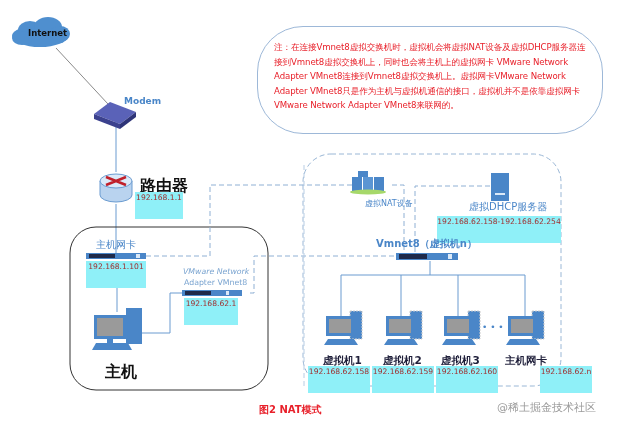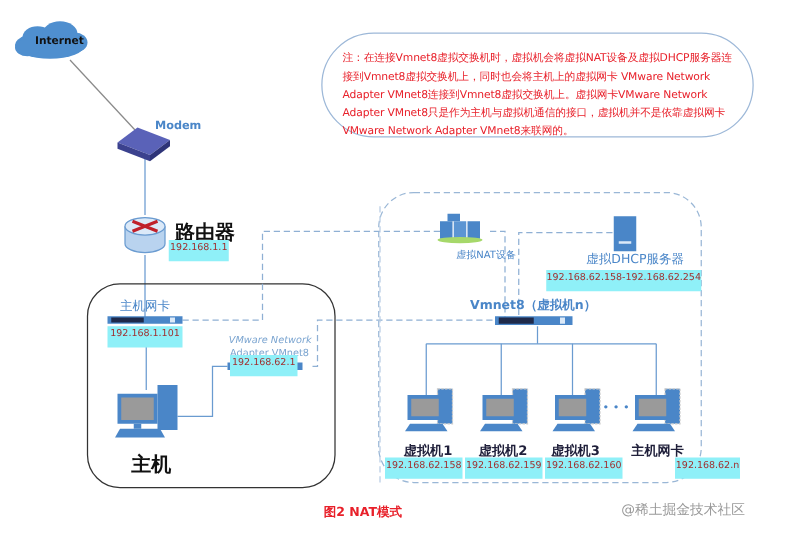--- a/index.html
+++ b/index.html
@@ -1,30 +1,30 @@
 <!DOCTYPE html>
 <html><head>
 <meta charset="utf-8">
 <style>
   html, body { margin: 0; padding: 0; background: #ffffff; }
   body { width: 629px; height: 428px; position: relative; overflow: hidden;
          font-family: "DejaVu Sans", sans-serif; }
   svg.canvas { position: absolute; left: 0; top: 0; }
   .note {
-    position: absolute; left: 257px; top: 26px; width: 346px; height: 84px;
+    position: absolute; left: 257px; top: 26px; width: 346px; height: 108px;
     border: 1px solid #9db8d8; border-radius: 46px; box-sizing: border-box;
     padding: 13px 14px 0 16px;
     color: #e8202a; font-size: 8.6px; line-height: 14.6px;
     font-family: "DejaVu Sans", sans-serif; letter-spacing: -0.1px;
   }
   .lbl-blue { color: #4a86c8; font-size: 9px; position: absolute; white-space: nowrap; }
   .lbl-dark { color: #111; font-weight: bold; font-size: 16px; position: absolute; white-space: nowrap; }
   .ip {
     position: absolute; background: #8ff0f8; color: #a03030; font-size: 7.6px;
-    height: 17px; line-height: 11px; white-space: nowrap; text-align: center;
+    height: 27px; line-height: 11px; white-space: nowrap; text-align: center;
   }
   .caption { position: absolute; left: 259px; top: 403px; color: #e8202a;
              font-weight: bold; font-size: 10px; white-space: nowrap; }
   .watermark { position: absolute; left: 497px; top: 400px; color: #9a9a9a;
                font-size: 11px; white-space: nowrap; }
   .internet-txt { position: absolute; left: 28px; top: 28px; font-weight: bold;
                   font-size: 8.5px; color: #111; }
   .vm-label { position: absolute; color: #1f1f3a; font-weight: bold; font-size: 10.5px; white-space: nowrap; }
 </style>
 </head>
@@ -144,21 +144,21 @@
 <div class="lbl-blue" style="left:124px;top:96px;font-weight:bold;">Modem</div>
 
 <div class="lbl-dark" style="left:140px;top:176px;">路由器</div>
 <div class="ip" style="left:135px;top:192px;width:48px;">192.168.1.1</div>
 
 <div class="lbl-blue" style="left:96px;top:238px;font-size:10px;">主机网卡</div>
 <div class="ip" style="left:86px;top:261px;width:60px;">192.168.1.101</div>
 
 <div class="lbl-blue" style="left:183px;top:267px;font-size:7.8px;color:#7aa4d0;font-style:italic;">VMware Network</div>
 <div class="lbl-blue" style="left:184px;top:278px;font-size:7.8px;color:#7aa4d0;">Adapter VMnet8</div>
-<div class="ip" style="left:184px;top:284px;width:54px;">192.168.62.1</div>
+<div class="ip" style="left:184px;top:298px;width:54px;">192.168.62.1</div>
 
 <div class="lbl-dark" style="left:105px;top:362px;">主机</div>
 
 <div class="lbl-blue" style="left:365px;top:198px;font-size:8px;">虚拟NAT设备</div>
 
 <div class="lbl-blue" style="left:469px;top:200px;font-size:10px;">虚拟DHCP服务器</div>
 <div class="ip" style="left:437px;top:216px;width:124px;">192.168.62.158-192.168.62.254</div>
 
 <div class="lbl-blue" style="left:376px;top:237px;font-size:10px;font-weight:bold;">Vmnet8（虚拟机n）</div>
 

